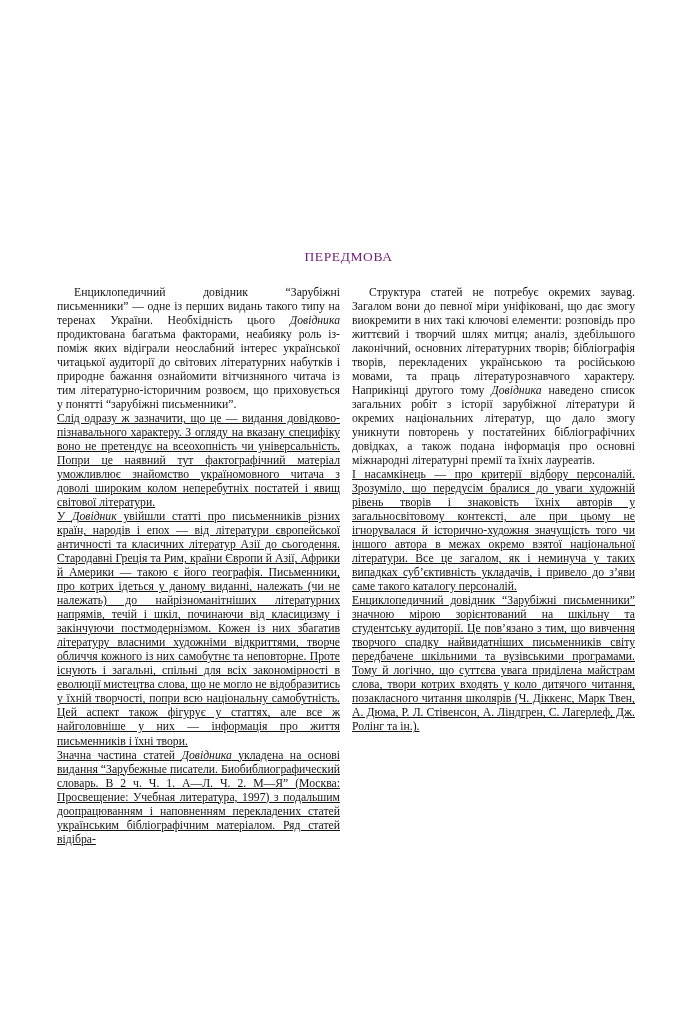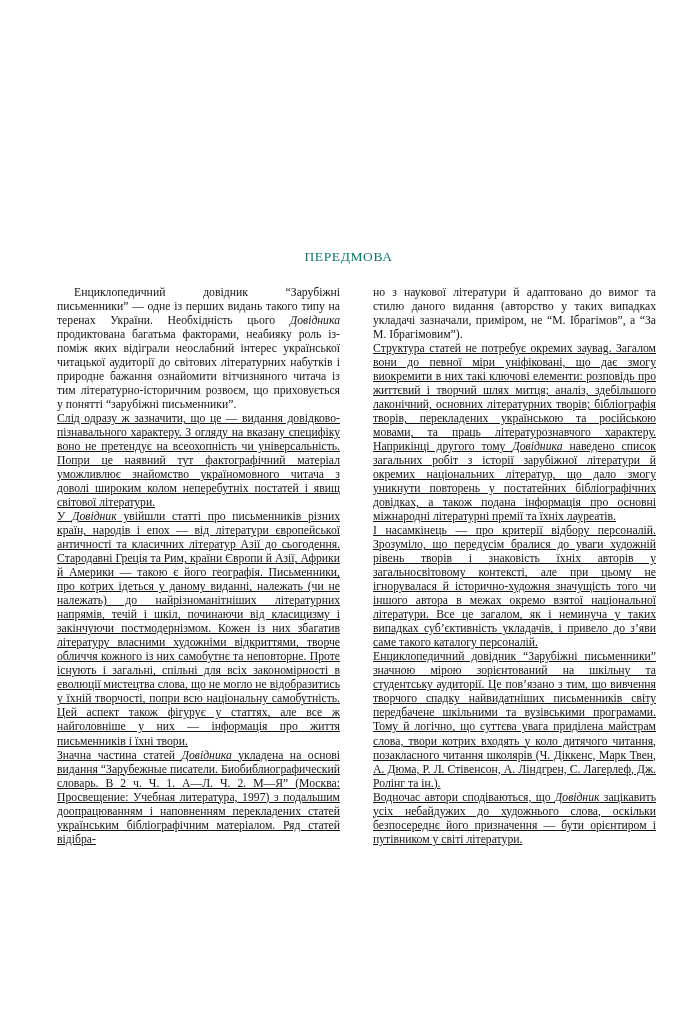--- a/index.html
+++ b/index.html
@@ -19,29 +19,29 @@
   }
   .page-title {
     position: absolute;
     top: 240px;
     left: 0;
     width: 697px;
     text-align: center;
     font-size: 13.5px;
     letter-spacing: 0.6px;
     font-weight: normal;
-    color: #0f766e;
+    color: #701a75;
   }
   .columns {
     position: absolute;
     top: 286px;
     left: 57px;
     width: 583px;
     display: flex;
-    gap: 33px;
+    gap: 12px;
   }
   .column {
     width: 283px;
     flex: 0 0 283px;
   }
   .para {
     margin: 0;
     font-size: 11.7px;
     line-height: 14.02px;
     text-align: justify;
@@ -70,22 +70,20 @@
   <div class="columns">
 
     <div class="column">
         <p class="para indent">Енциклопедичний довідник “Зарубіжні письменники” — одне із перших видань такого типу на теренах України. Необхідність цього <span class="it">Довідника</span> продиктована багатьма факторами, неабияку роль із-поміж яких відіграли неослабний інтерес української читацької аудиторії до світових літературних набутків і природне бажання ознайомити вітчизняного читача із тим літературно-історичним розвоєм, що приховується у понятті “зарубіжні письменники”.</p>
         <p class="para indent">Слід одразу ж зазначити, що це — видання довідково-пізнавального характеру. З огляду на вказану специфіку воно не претендує на всеохопність чи універсальність. Попри це наявний тут фактографічний матеріал уможливлює знайомство україномовного читача з доволі широким колом неперебутніх постатей і явищ світової літератури.</p>
         <p class="para indent">У <span class="it">Довідник</span> увійшли статті про письменників різних країн, народів і епох — від літератури європейської античності та класичних літератур Азії до сьогодення. Стародавні Греція та Рим, країни Європи й Азії, Африки й Америки — такою є його географія. Письменники, про котрих ідеться у даному виданні, належать (чи не належать) до найрізноманітніших літературних напрямів, течій і шкіл, починаючи від класицизму і закінчуючи постмодернізмом. Кожен із них збагатив літературу власними художніми відкриттями, творче обличчя кожного із них самобутнє та неповторне. Проте існують і загальні, спільні для всіх закономірності в еволюції мистецтва слова, що не могло не відобразитись у їхній творчості, попри всю національну самобутність. Цей аспект також фігурує у статтях, але все ж найголовніше у них — інформація про життя письменників і їхні твори.</p>
         <p class="para indent">Значна частина статей <span class="it">Довідника</span> укладена на основі видання “Зарубежные писатели. Биобиблиографический словарь. В 2 ч. Ч. 1. А—Л. Ч. 2. М—Я” (Москва: Просвещение: Учебная литература, 1997) з подальшим доопрацюванням і наповненням перекладених статей українським бібліографічним матеріалом. Ряд статей відібра-</p>
       </div>
 
     <div class="column">
-        <p class="para">но з наукової літератури й адаптовано до вимог та стилю даного видання (авторство у таких випадках укладачі зазначали, приміром, не “М. Ібрагімов”, а “За М. Ібрагімовим”).</p>
         <p class="para indent">Структура статей не потребує окремих заувag. Загалом вони до певної міри уніфіковані, що дає змогу виокремити в них такі ключові елементи: розповідь про життєвий і творчий шлях митця; аналіз, здебільшого лаконічний, основних літературних творів; бібліографія творів, перекладених українською та російською мовами, та праць літературознавчого характеру. Наприкінці другого тому <span class="it">Довідника</span> наведено список загальних робіт з історії зарубіжної літератури й окремих національних літератур, що дало змогу уникнути повторень у постатейних бібліографічних довідках, а також подана інформація про основні міжнародні літературні премії та їхніх лауреатів.</p>
         <p class="para indent">І насамкінець — про критерії відбору персоналій. Зрозуміло, що передусім бралися до уваги художній рівень творів і знаковість їхніх авторів у загальносвітовому контексті, але при цьому не ігнорувалася й історично-художня значущість того чи іншого автора в межах окремо взятої національної літератури. Все це загалом, як і неминуча у таких випадках суб’єктивність укладачів, і привело до з’яви саме такого каталогу персоналій.</p>
         <p class="para indent">Енциклопедичний довідник “Зарубіжні письменники” значною мірою зорієнтований на шкільну та студентську аудиторії. Це пов’язано з тим, що вивчення творчого спадку найвидатніших письменників світу передбачене шкільними та вузівськими програмами. Тому й логічно, що суттєва увага приділена майстрам слова, твори котрих входять у коло дитячого читання, позакласного читання школярів (Ч. Діккенс, Марк Твен, А. Дюма, Р. Л. Стівенсон, А. Ліндгрен, С. Лагерлеф, Дж. Ролінг та ін.).</p>
-        <p class="para indent">Водночас автори сподіваються, що <span class="it">Довідник</span> зацікавить усіх небайдужих до художнього слова, оскільки безпосереднє його призначення — бути орієнтиром і путівником у світі літератури.</p>
       </div>
 
   </div>
 
 </div>
 
 </body></html>

